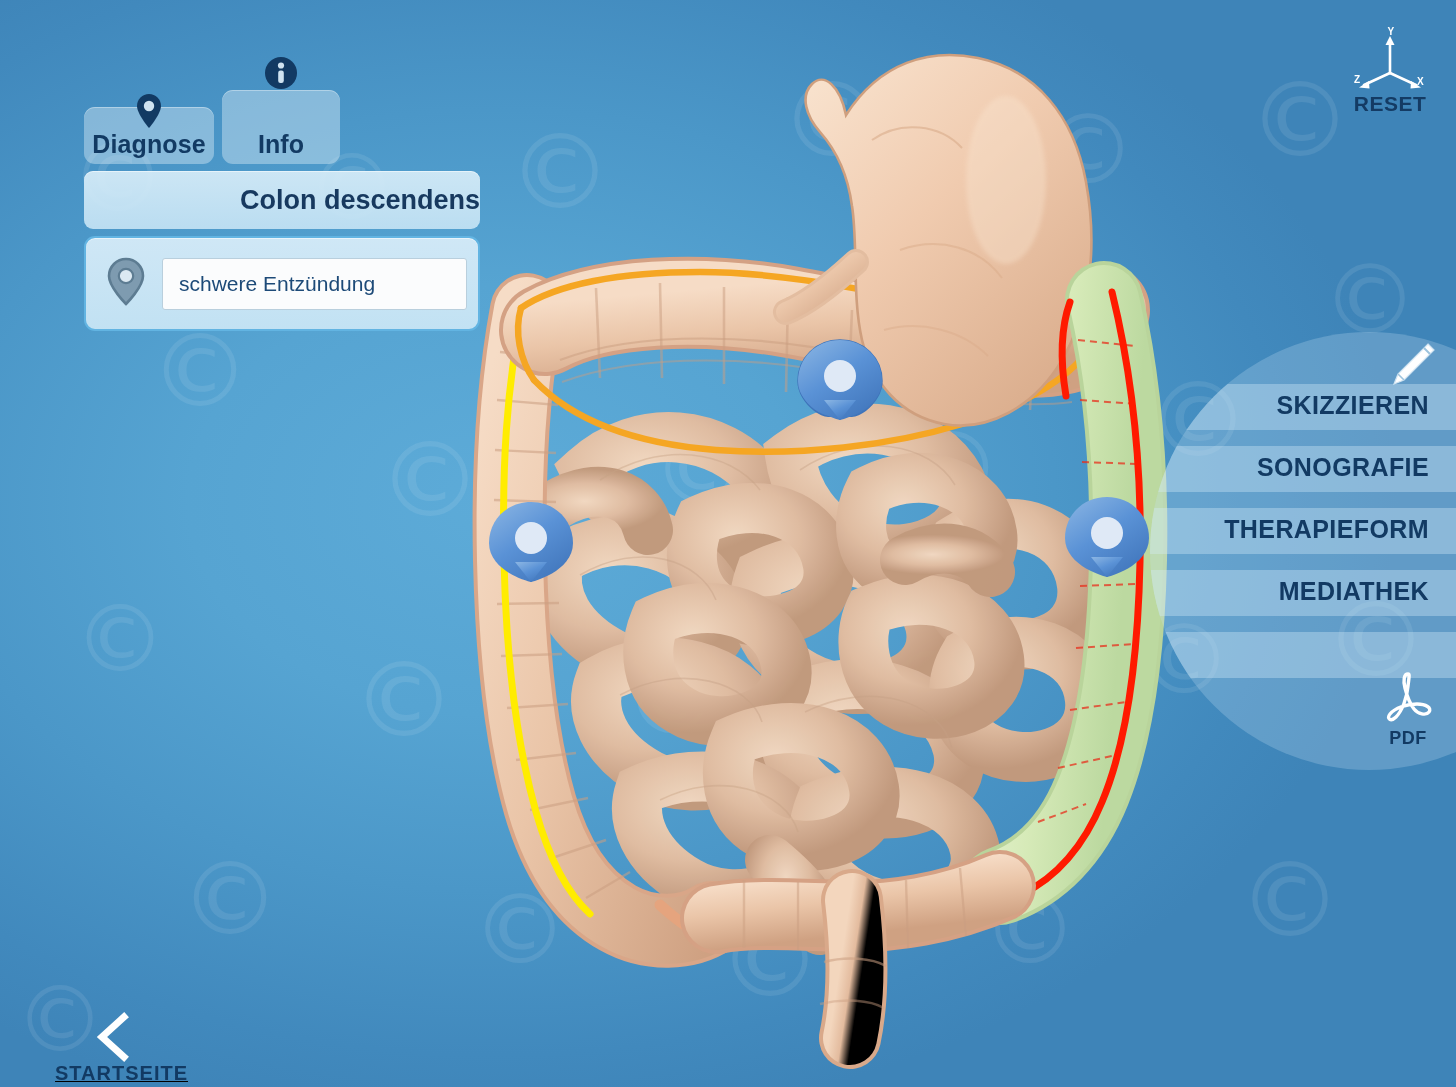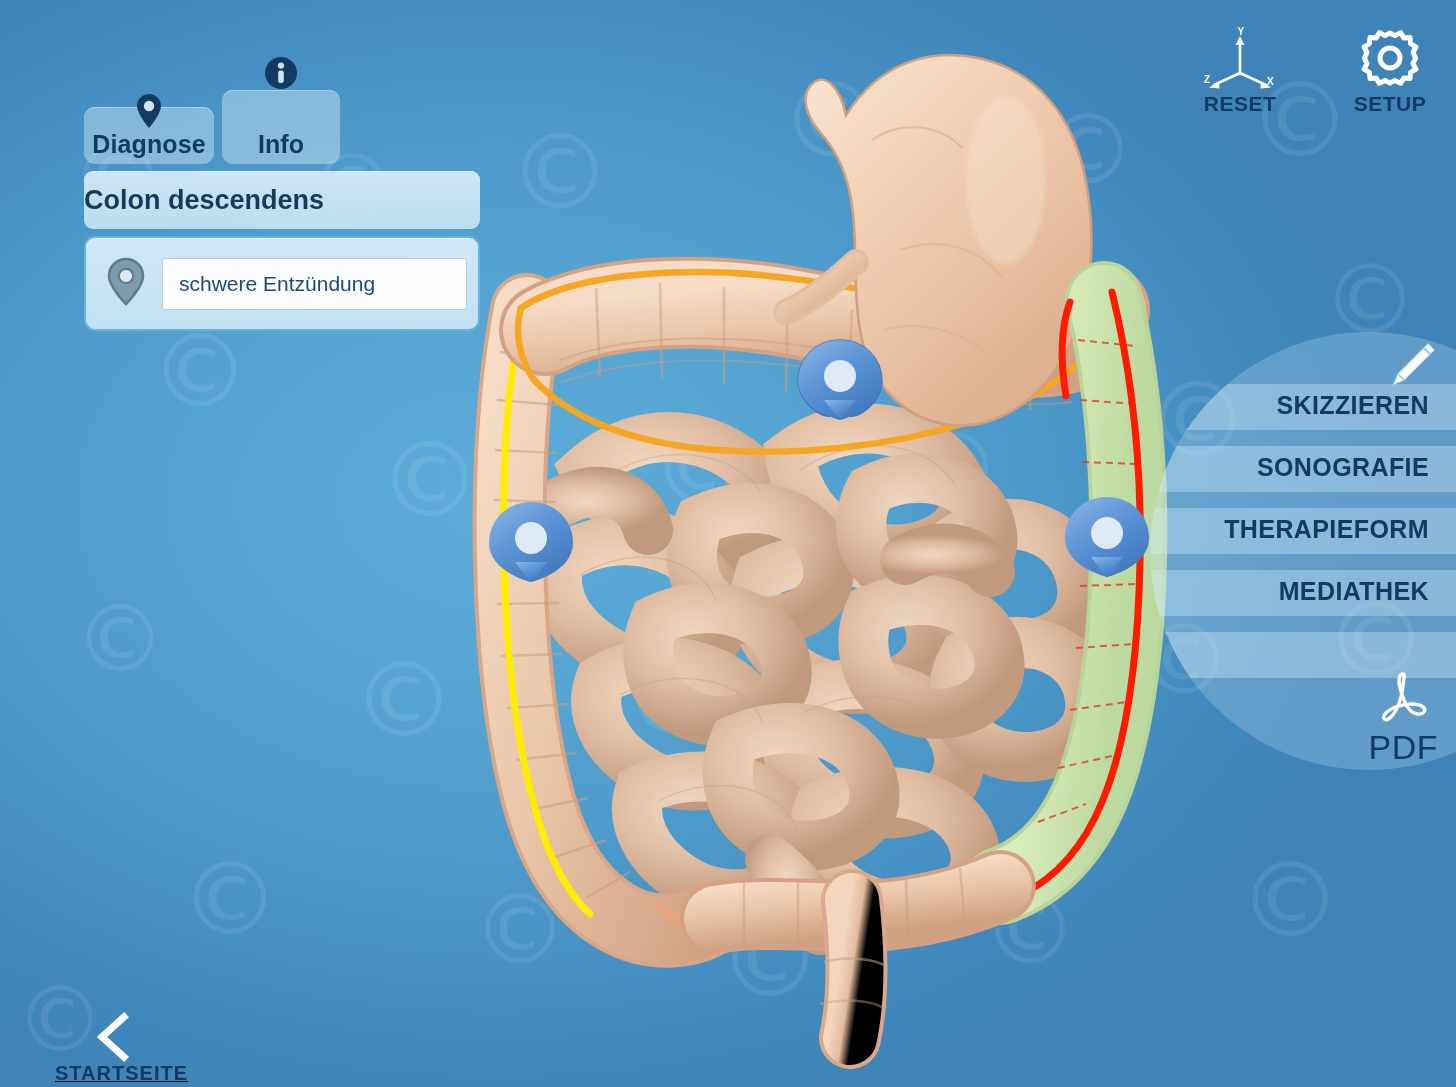--- a/index.html
+++ b/index.html
@@ -51,21 +51,21 @@
   }
   .tab.t-info{ width:118px; height:74px;gap:39px; }
   .tab .tlabel{ font-size:25px; font-weight:bold; letter-spacing:.1px; }
   .tab .ticon{ display:flex; align-items:flex-end; justify-content:center; height:38px; margin-bottom:1px; }
 
   #titleBar{
     margin-top:7px;
     width:396px; height:58px;
     border-radius:9px;
     background:linear-gradient(180deg,rgba(214,236,248,.93) 0%, rgba(198,228,245,.90) 100%);
-    display:flex; align-items:center; justify-content:flex-start;
+    display:flex; align-items:center; justify-content:flex-end;
     color:#17395f; font-size:27px; font-weight:bold;
     box-shadow:inset 0 1px 0 rgba(255,255,255,.5);
   }
 
   #annoBox{
     margin-top:7px;
     width:396px; height:95px;
     border-radius:11px;
     background:linear-gradient(180deg,rgba(217,237,249,.93) 0%, rgba(203,231,246,.92) 100%);
     border:2px solid #62b4e2;
@@ -108,21 +108,21 @@
   .mrow{
     height:62px; display:flex; align-items:center; justify-content:flex-end;
     color:#123a63; font-size:25px; font-weight:bold; letter-spacing:.4px;
     cursor:pointer; padding-right:2px;
   }
   #pencilWrap{ position:absolute; right:18px; top:340px; cursor:pointer; }
   #pdfWrap{
     position:absolute; right:18px; top:668px;
     display:flex; flex-direction:column; align-items:center; cursor:pointer;
   }
-  #pdfWrap .pdflab{ color:#123a63; font-size:34px; font-weight:normal; letter-spacing:.5px; margin-top:-2px; }
+  #pdfWrap .pdflab{ color:#123a63; font-size:18px; font-weight:bold; letter-spacing:.5px; margin-top:-2px; }
 
   
   #homeBtn{ position:absolute; left:38px; bottom:2px; width:150px; text-align:right; cursor:pointer;text-decoration:underline; }
   #homeBtn .hico{ display:flex; justify-content:center; }
   #homeBtn .hlab{ color:#123a63; font-size:20px; font-weight:bold; letter-spacing:1px; margin-top:1px; }
 
   
   #anatomy{ position:absolute; left:0; top:0; width:1456px; height:1087px; pointer-events:none; }
 </style>
 </head>
@@ -412,35 +412,20 @@
           <path d="M5 60.5 L15 54 L15.5 61.5Z" fill="#ffffff"></path>
           <path d="M67 60.5 L57 54 L56.5 61.5Z" fill="#ffffff"></path>
           <text x="33.5" y="8" font-family="Liberation Sans, sans-serif" font-size="10" font-weight="bold" fill="#ffffff">Y</text>
           <text x="0" y="56" font-family="Liberation Sans, sans-serif" font-size="10" font-weight="bold" fill="#ffffff">Z</text>
           <text x="63" y="58" font-family="Liberation Sans, sans-serif" font-size="10" font-weight="bold" fill="#ffffff">X</text>
         </svg>
       </span>
       <span class="tilab">RESET</span>
     </div>
 
-    <div class="toolBtn">
-      <span class="tiico">
-        <svg width="64" height="64" viewBox="0 0 64 64">
-          <g fill="none" stroke="#ffffff" stroke-width="5" stroke-linejoin="round">
-            <path d="M32 7 L37 9.6 L42.6 6.6 L45.8 12 L52 11.4 L52.6 17.6 L58 20.8 L55 26.4
-                     L57.6 32 L55 37.6 L58 43.2 L52.6 46.4 L52 52.6 L45.8 52 L42.6 57.4
-                     L37 54.4 L32 57 L27 54.4 L21.4 57.4 L18.2 52 L12 52.6 L11.4 46.4
-                     L6 43.2 L9 37.6 L6.4 32 L9 26.4 L6 20.8 L11.4 17.6 L12 11.4
-                     L18.2 12 L21.4 6.6 L27 9.6 Z"></path>
-            <circle cx="32" cy="32" r="10"></circle>
-          </g>
-        </svg>
-      </span>
-      <span class="tilab">SETUP</span>
-    </div>
   </div>
 
   <div id="radial">
     <div id="radialInner">
       <div class="rstripe" style="top:52px"></div>
       <div class="rstripe" style="top:114px"></div>
       <div class="rstripe" style="top:176px"></div>
       <div class="rstripe" style="top:238px"></div>
       <div class="rstripe" style="top:300px"></div>
     </div>

